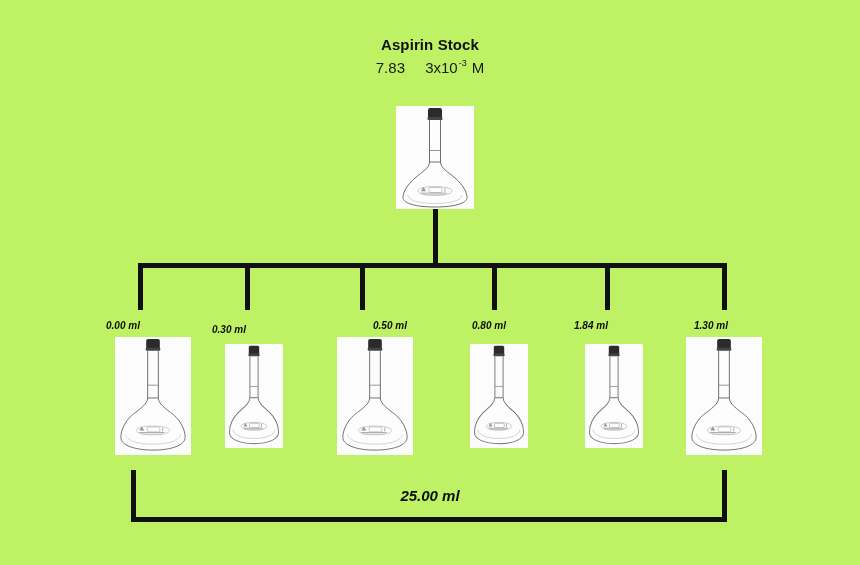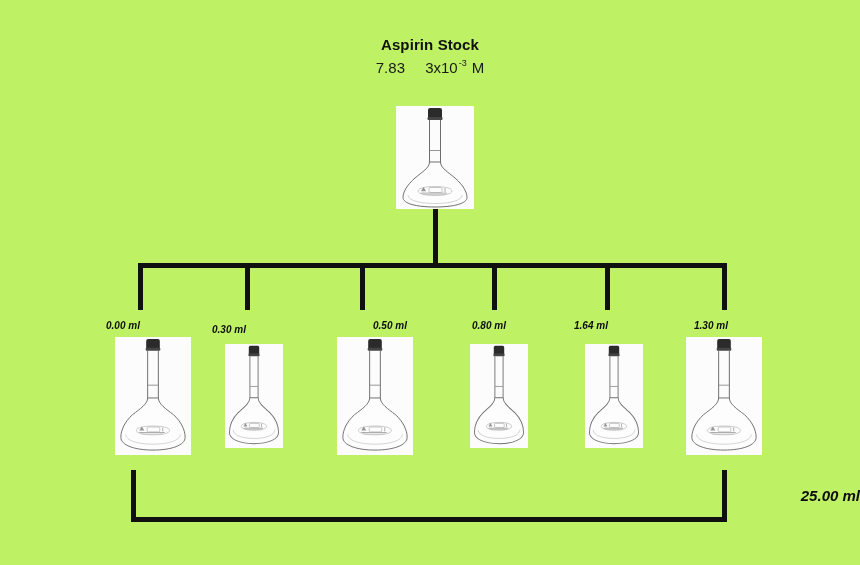--- a/index.html
+++ b/index.html
@@ -75,21 +75,21 @@
     font-style: italic;
     color: #0d0d0d;
     white-space: nowrap;
     line-height: 16px;
   }
   .bottom-label {
     position: absolute;
     top: 487px;
     left: 0;
     width: 860px;
-    text-align: right;
+    text-align: center;
     font-size: 15px;
     font-weight: bold;
     font-style: italic;
     color: #0d0d0d;
     line-height: 18px;
   }
 </style>
 </head>
 <body>
 
@@ -133,21 +133,21 @@
   <div class="line vline" style="left:245px; top:263px; height:47px;"></div>
   <div class="line vline" style="left:360px; top:263px; height:47px;"></div>
   <div class="line vline" style="left:492px; top:263px; height:47px;"></div>
   <div class="line vline" style="left:605px; top:263px; height:47px;"></div>
   <div class="line vline" style="left:722px; top:263px; height:47px;"></div>
 
   <div class="vol-label" style="left:106px; top:318px;">0.00 ml</div>
   <div class="vol-label" style="left:212px; top:322px;text-align:right;">0.30 ml</div>
   <div class="vol-label" style="left:330px; top:318px;margin-left:43px;">0.50 ml</div>
   <div class="vol-label" style="left:472px; top:318px;">0.80 ml</div>
-  <div class="vol-label" style="left:574px; top:318px;">1.64 ml</div>
+  <div class="vol-label" style="left:574px; top:318px;">1.84 ml</div>
   <div class="vol-label" style="left:694px; top:318px;">1.30 ml</div>
 
   <div class="flask" style="left:115px; top:337px; width:76px; height:118px;">
     <svg viewBox="0 0 78 120" preserveAspectRatio="none">
       <rect x="32" y="2" width="14" height="11" rx="2" fill="#2b2b2b"></rect>
       <rect x="31.5" y="11" width="15" height="3" rx="1" fill="#444444"></rect>
       <path d="M33.5 14 L33.5 62 M44.5 14 L44.5 62" stroke="#6d6d6d" stroke-width="1" fill="none"></path>
       <path d="M33.8 49 L44.2 49" stroke="#8a8a8a" stroke-width="0.9" fill="none"></path>
       <path d="M33.5 62 C33.5 68 26 73 18 79 C10 86 6 95 6 102 C6 110 20 115 39 115 C58 115 72 110 72 102 C72 95 68 86 60 79 C52 73 44.5 68 44.5 62 Z" fill="#fdfdfd" stroke="#707070" stroke-width="1"></path>
       <path d="M11 99 C11 105.5 24 109 39 109 C54 109 67 105.5 67 99" stroke="#c8c8c8" stroke-width="0.8" fill="none"></path>

